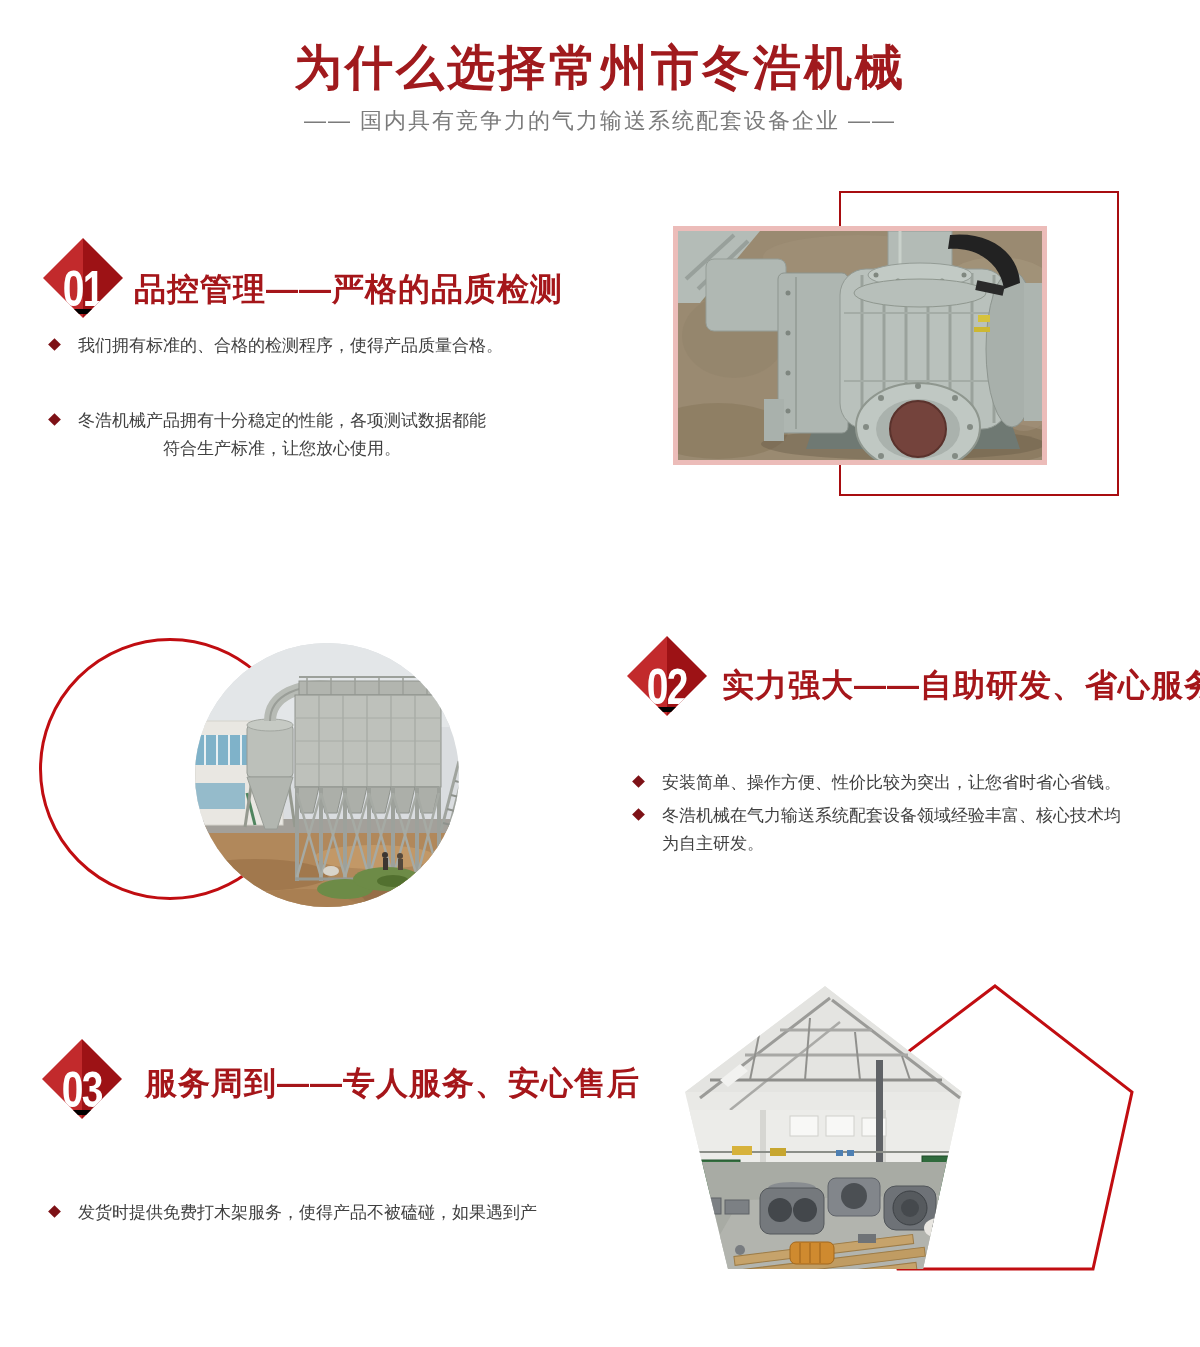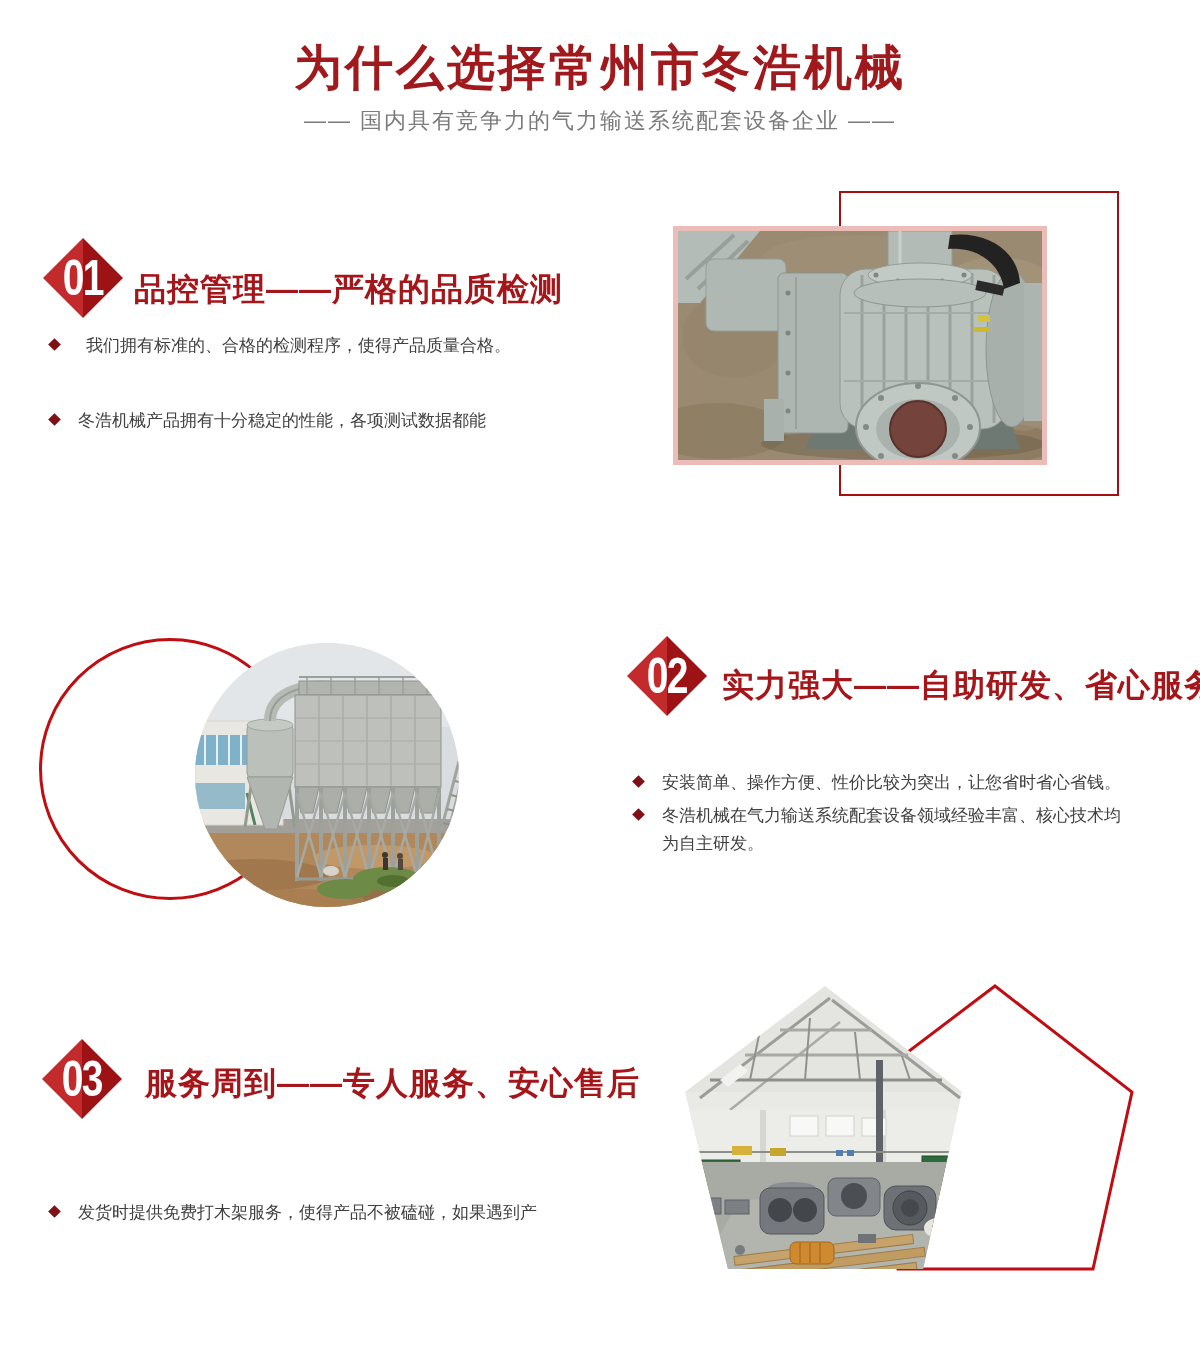--- a/index.html
+++ b/index.html
@@ -4,34 +4,34 @@
 <style>
   html,body{margin:0;padding:0;background:#fff;}
   .page{position:relative;width:1200px;height:1347px;background:#ffffff;overflow:hidden;
         font-family:"Liberation Sans","DejaVu Sans",sans-serif;}
   .abs{position:absolute;}
   
   .title{left:0;top:36px;width:100%;text-align:center;font-size:48px;font-weight:bold;
          color:#a01a1d;letter-spacing:3px;}
   .subtitle{left:0;top:106px;width:100%;text-align:center;font-size:22px;color:#7b7b7b;letter-spacing:2px;}
   
-  .diamond{width:80px;height:80px;display:flex;align-items:center;justify-content:center;
+  .diamond{width:80px;height:80px;display:flex;align-items:flex-end;justify-content:center;
            clip-path:polygon(50% 0,100% 50%,50% 100%,0 50%);
-           background:linear-gradient(90deg,#c22a2c 0 50%,#9d1215 50% 100%);}
+           background:linear-gradient(90deg,#c22a2c 0 50%,#9d1215 50% 100%);text-decoration:underline;}
   .diamond span{color:#fff;font-size:50px;font-weight:bold;transform:scaleX(.78);letter-spacing:-2px;}
   #d1{left:43px;top:238px;} #d2{left:627px;top:636px;} #d3{left:42px;top:1039px;}
   
   .sec-heading{font-size:32px;font-weight:bold;color:#a5161a;letter-spacing:1px;line-height:36px;white-space:nowrap;}
   #h1{left:134px;top:251px;margin-top:20px;} #h2{left:722px;top:667px;} #h3{left:145px;top:1065px;}
   
   .bullet{display:flex;align-items:flex-start;}
   .bullet .bdia{width:9px;height:9px;background:#7d1116;transform:rotate(45deg);
                 margin:8px 19px 0 0;flex:none;}
   .bullet .btxt{font-size:17px;line-height:28px;color:#404040;white-space:nowrap;}
-  #s1b1{left:50px;top:332px;gap:8px;} #s1b2{left:50px;top:407px;text-align:center;}
+  #s1b1{left:50px;top:332px;} #s1b2{left:50px;top:407px;text-align:center;}
   #s2b1{left:634px;top:769px;} #s2b2{left:634px;top:802px;justify-content:center;}
   #s3b1{left:50px;top:1150px;} #s3b2{left:50px;top:1199px;}
   
   #s1-red-rect{left:839px;top:191px;width:276px;height:301px;border:2px solid #a80d10;z-index:1;}
   #s1-photo{left:673px;top:226px;width:374px;height:239px;border:5px solid #ecbcb9;
             box-sizing:border-box;z-index:2;background:#9a8a71;}
   #s2-red-circle{left:39px;top:638px;width:262px;height:262px;border:3px solid #c00d11;
                  border-radius:50%;box-sizing:border-box;z-index:1;}
   #s2-photo{left:195px;top:643px;width:264px;height:264px;z-index:2;}
   #s3-penta{left:640px;top:960px;width:510px;height:330px;z-index:1;}
@@ -53,20 +53,21 @@
   <div class="abs bullet" id="s1b1">
     <div class="bdia"></div>
     <div class="btxt">
         <div>我们拥有标准的、合格的检测程序，使得产品质量合格。</div>
       </div>
   </div>
   <div class="abs bullet" id="s1b2">
     <div class="bdia"></div>
     <div class="btxt">
       <div>冬浩机械产品拥有十分稳定的性能，各项测试数据都能</div>
+      <div>符合生产标准，让您放心使用。</div>
     </div>
   </div>
 
   <div class="abs" id="s1-red-rect"></div>
   <div class="abs" id="s1-photo">
     <svg width="364" height="229" viewBox="0 0 364 229">
 
       <rect width="364" height="229" fill="#9a8a71"></rect>
       <ellipse cx="40" cy="200" rx="70" ry="28" fill="#8a7a5f" opacity=".7"></ellipse>
       <ellipse cx="320" cy="60" rx="60" ry="34" fill="#a7977d" opacity=".6"></ellipse>

